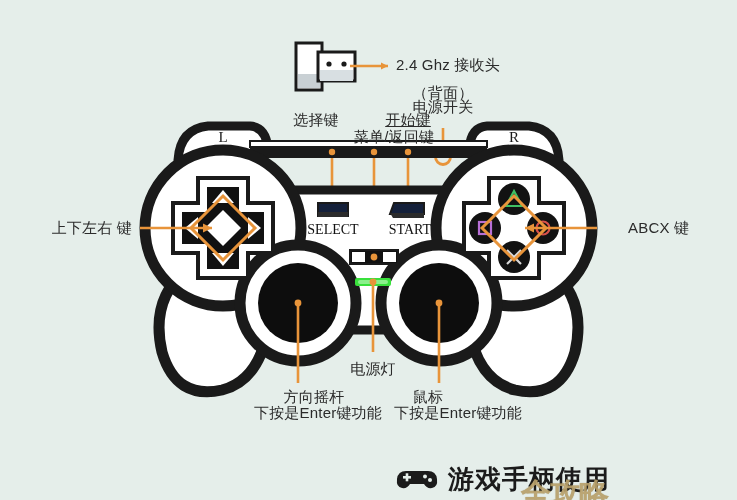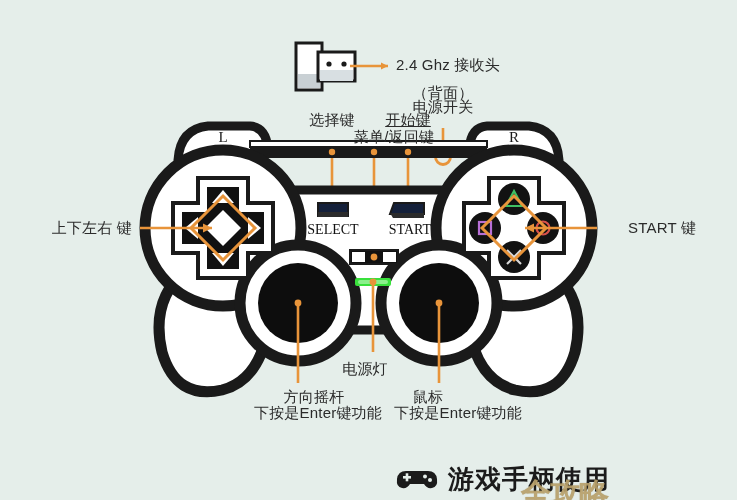--- a/index.html
+++ b/index.html
@@ -216,34 +216,34 @@
     <circle cx="332" cy="152" r="3.2" fill="#e8943a"></circle>
     <circle cx="374" cy="152" r="3.2" fill="#e8943a"></circle>
     <circle cx="408" cy="152" r="3.2" fill="#e8943a"></circle>
     <circle cx="374" cy="257" r="3.4" fill="#e8943a"></circle>
     <circle cx="373" cy="282" r="3.4" fill="#e8943a"></circle>
 
   </svg>
 
   <div class="lbl l" style="left:396px; top:58px;">2.4 Ghz 接收头</div>
 
-  <div class="lbl c" style="left:332px; top:113px;">选择键</div>
+  <div class="lbl c" style="left:316px; top:113px;">选择键</div>
 
   <div class="lbl c" style="left:374px; top:130px;margin-left:20px;">菜单/返回键</div>
 
   <div class="lbl c" style="left:408px; top:113px;text-decoration:underline;">开始键</div>
 
   <div class="lbl c" style="left:443px; top:86px;">（背面）</div>
   <div class="lbl c" style="left:443px; top:100px;">电源开关</div>
 
   <div class="lbl r" style="left:132px; top:221px;">上下左右 键</div>
 
-  <div class="lbl l" style="left:628px; top:221px;">START 键</div>
-
-  <div class="lbl c" style="left:365px; top:362px;">电源灯</div>
+  <div class="lbl l" style="left:628px; top:221px;">ABCX 键</div>
+
+  <div class="lbl c" style="left:373px; top:362px;">电源灯</div>
 
   <div class="lbl c" style="left:298px; top:390px;margin-left:16px;">方向摇杆</div>
   <div class="lbl c" style="left:318px; top:406px;">下按是Enter键功能</div>
 
   <div class="lbl c" style="left:428px; top:390px;">鼠标</div>
   <div class="lbl c" style="left:458px; top:406px;">下按是Enter键功能</div>
 
   <div class="footer">
     <div class="footer-inner">
       <svg class="pad-glyph" width="42" height="24" viewBox="0 0 42 24" xmlns="http://www.w3.org/2000/svg">

